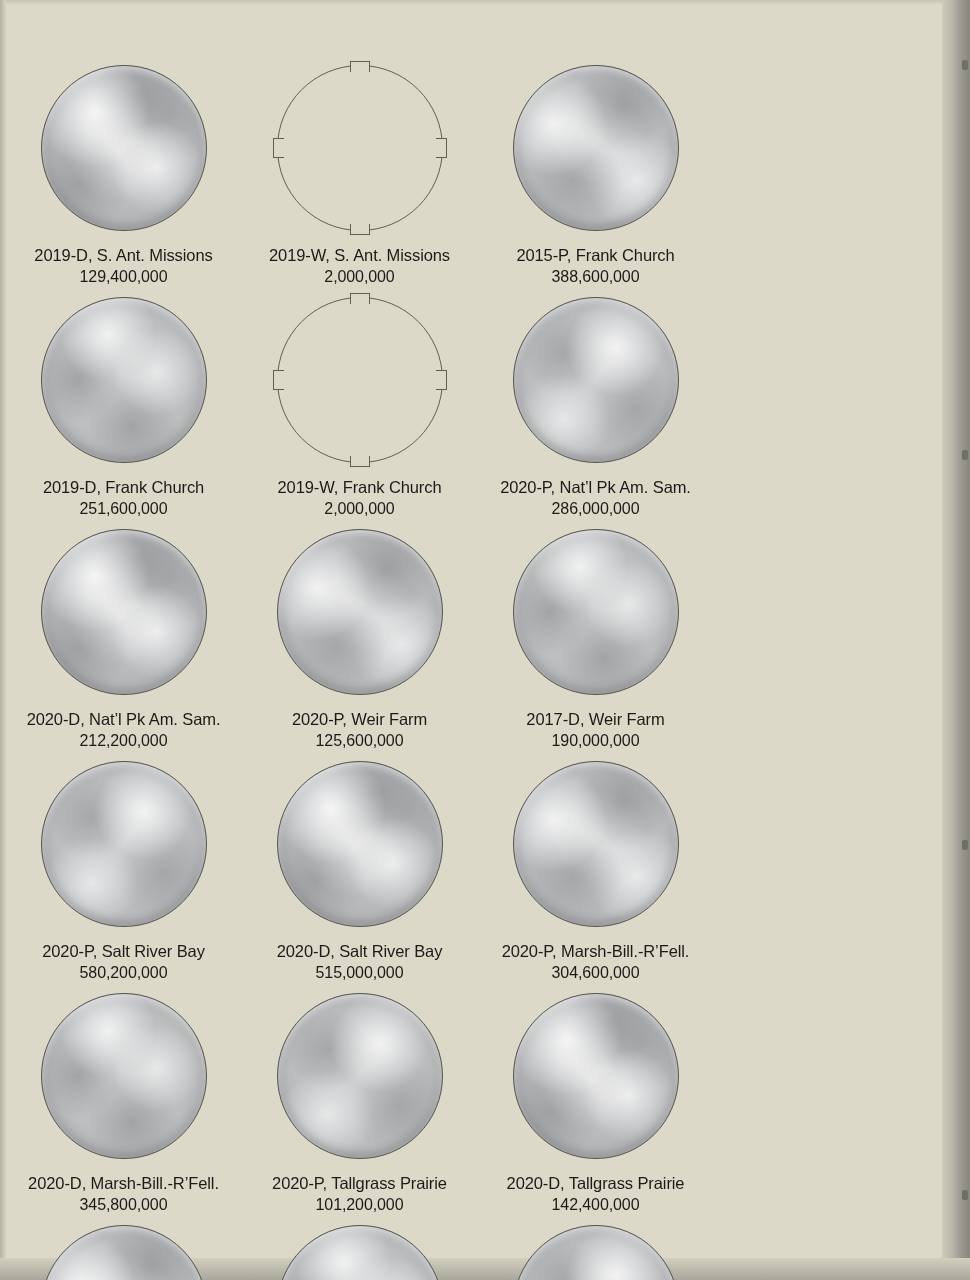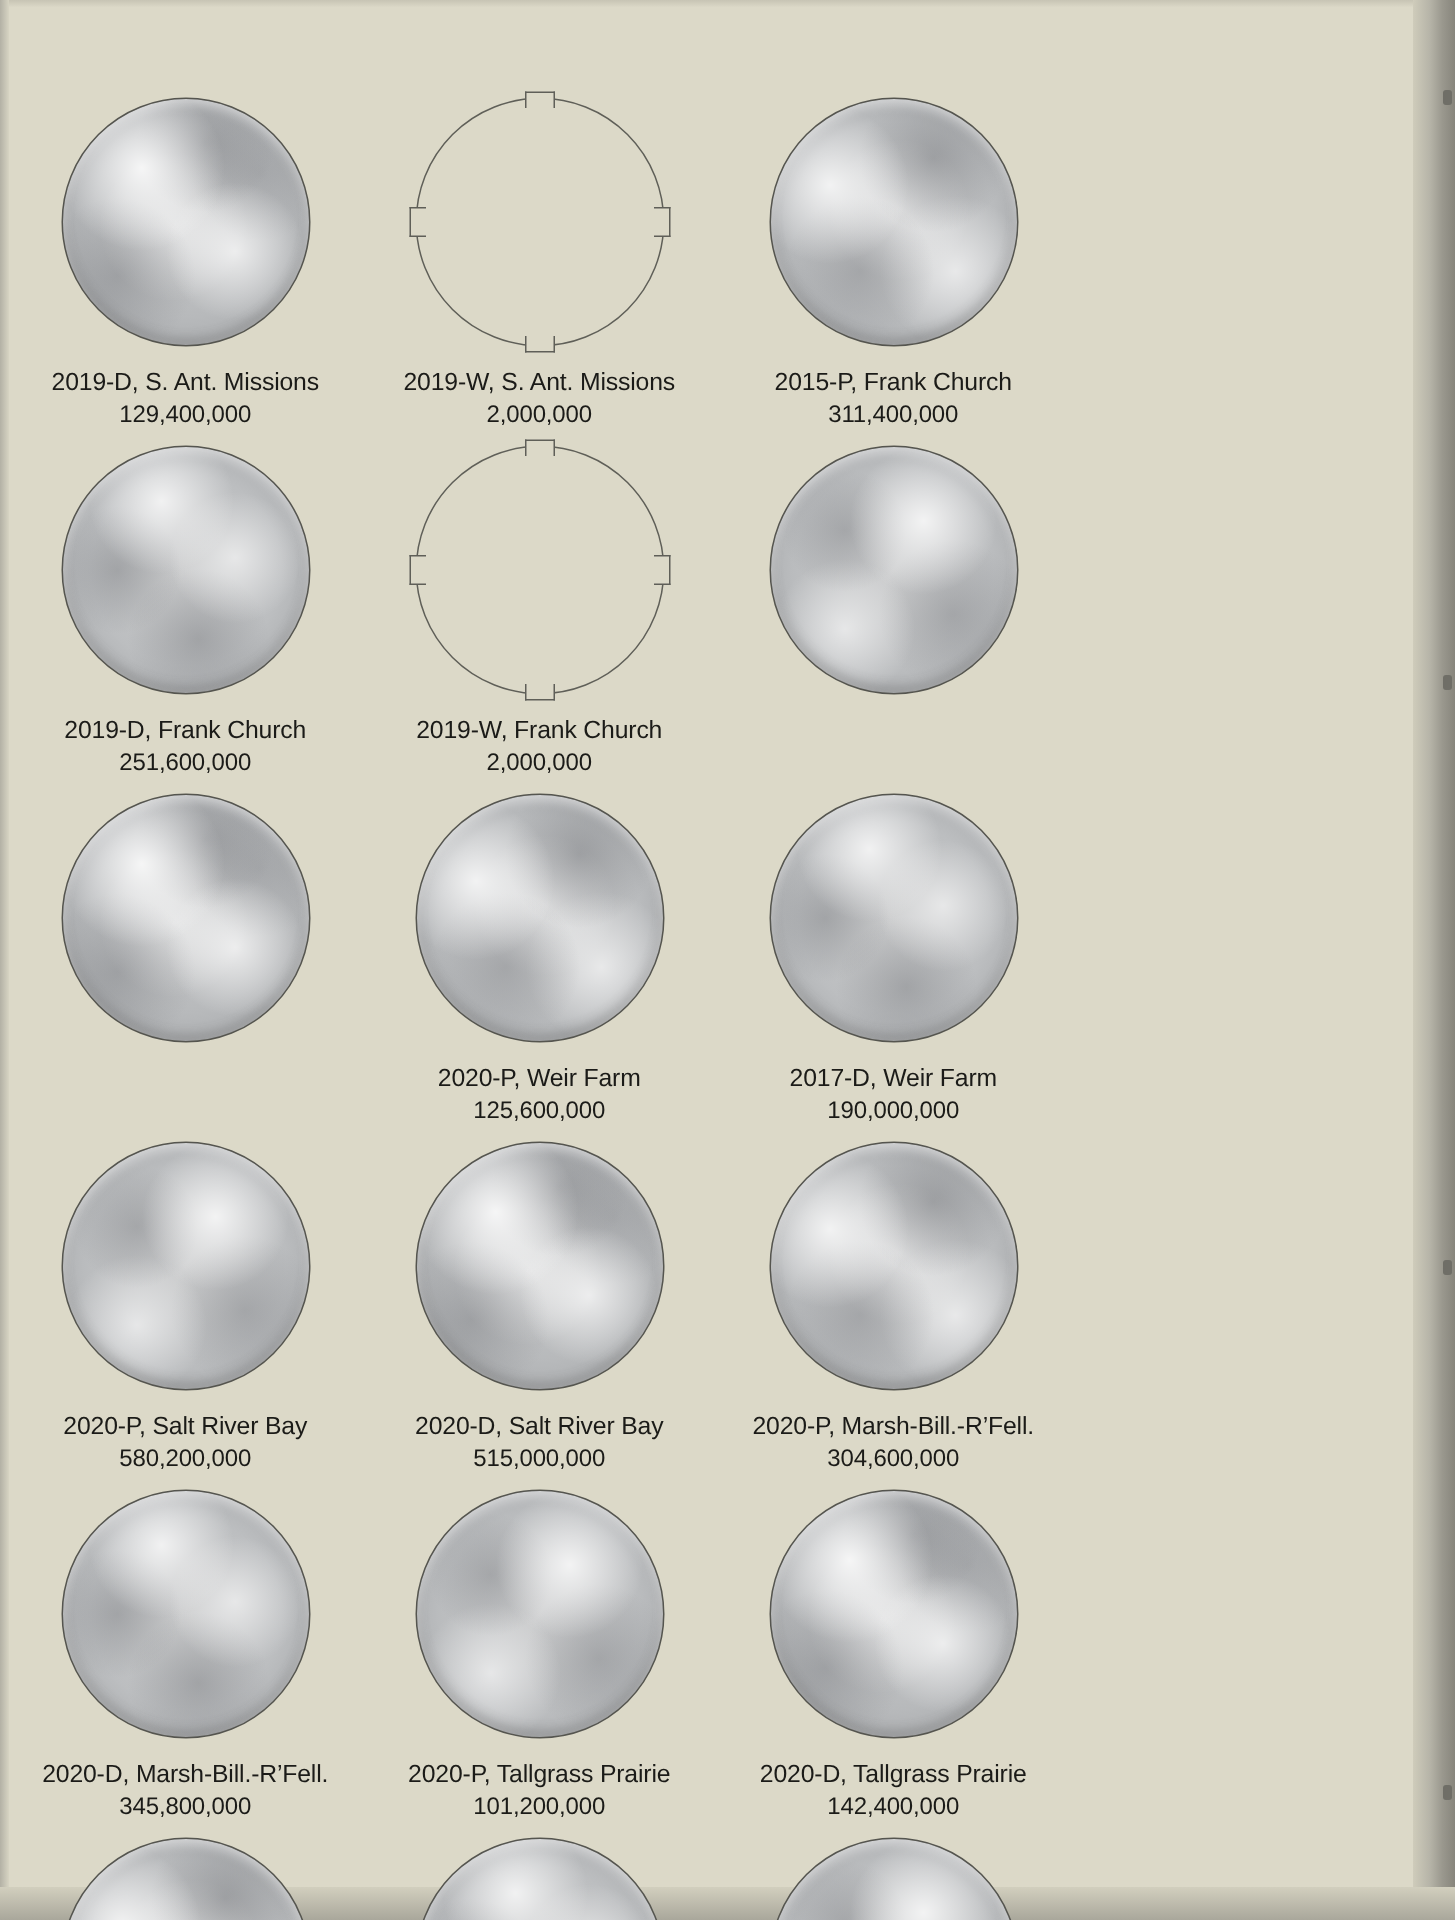--- a/index.html
+++ b/index.html
@@ -218,21 +218,21 @@
           <span class="title">2019-W, S. Ant. Missions</span>
           <span class="mintage">2,000,000</span>
         </div>
       </div>
       <div class="slot">
         <div class="coin-wrap">
           <div class="coin v2"></div>
         </div>
         <div class="caption">
           <span class="title">2015-P, Frank Church</span>
-          <span class="mintage">311,400,000</span>
+          <span class="mintage">388,600,000</span>
         </div>
       </div>
       <div class="slot">
         <div class="coin-wrap">
           <div class="coin v3"></div>
         </div>
         <div class="caption">
           <span class="title">2019-D, Frank Church</span>
           <span class="mintage">251,600,000</span>
         </div>
@@ -249,24 +249,32 @@
         </div>
         <div class="caption">
           <span class="title">2019-W, Frank Church</span>
           <span class="mintage">2,000,000</span>
         </div>
       </div>
       <div class="slot">
         <div class="coin-wrap">
           <div class="coin v4"></div>
         </div>
+        <div class="caption">
+          <span class="title">2020-P, Nat’l Pk Am. Sam.</span>
+          <span class="mintage">286,000,000</span>
+        </div>
       </div>
       <div class="slot">
         <div class="coin-wrap">
           <div class="coin v1"></div>
+        </div>
+        <div class="caption">
+          <span class="title">2020-D, Nat’l Pk Am. Sam.</span>
+          <span class="mintage">212,200,000</span>
         </div>
       </div>
       <div class="slot">
         <div class="coin-wrap">
           <div class="coin v2"></div>
         </div>
         <div class="caption">
           <span class="title">2020-P, Weir Farm</span>
           <span class="mintage">125,600,000</span>
         </div>

